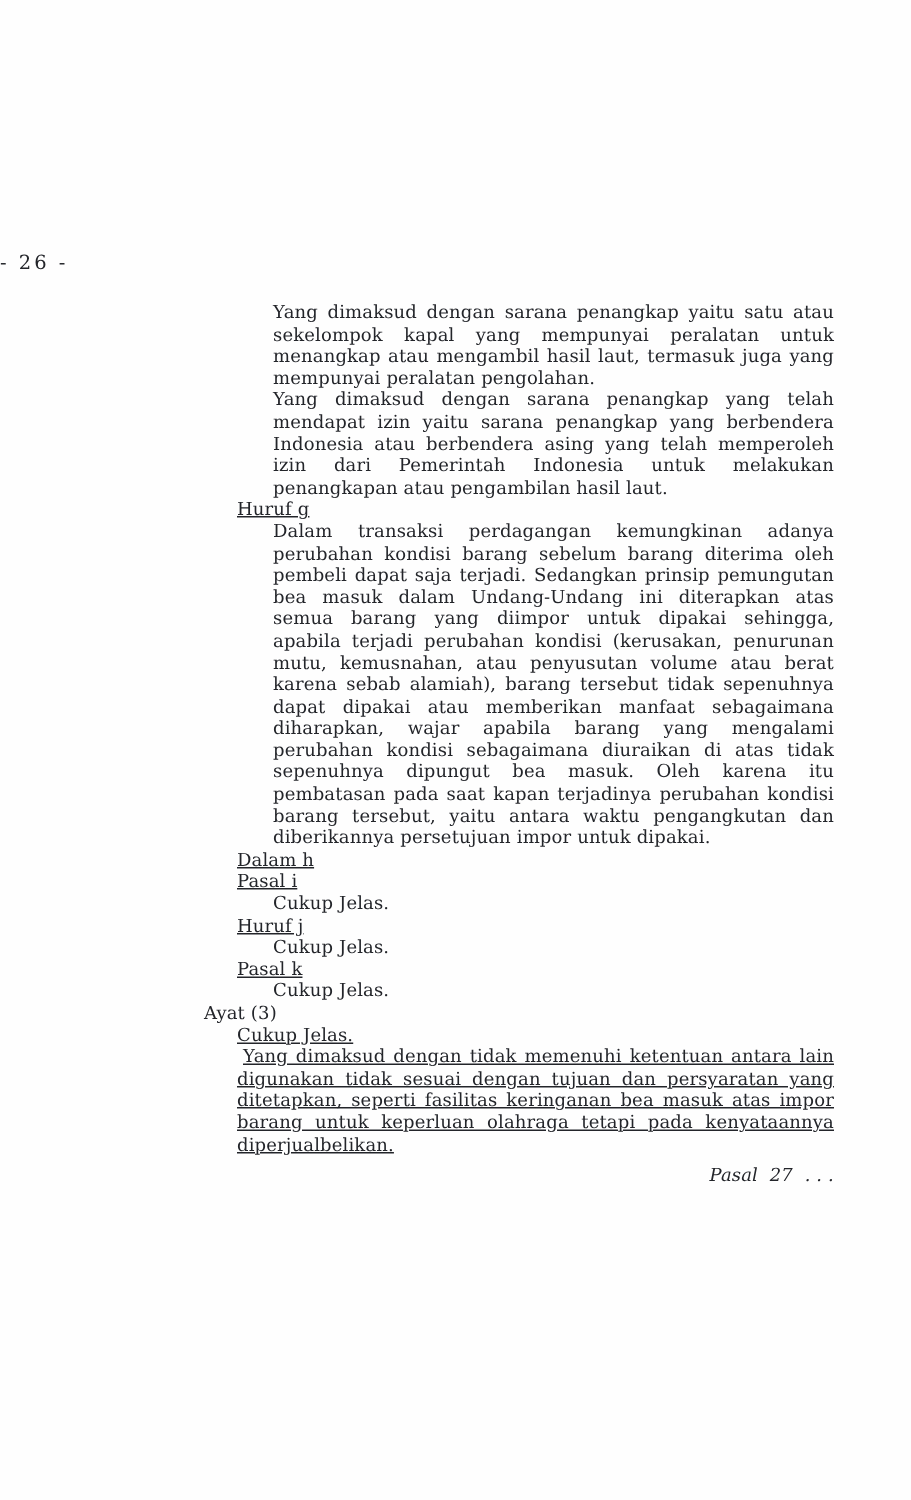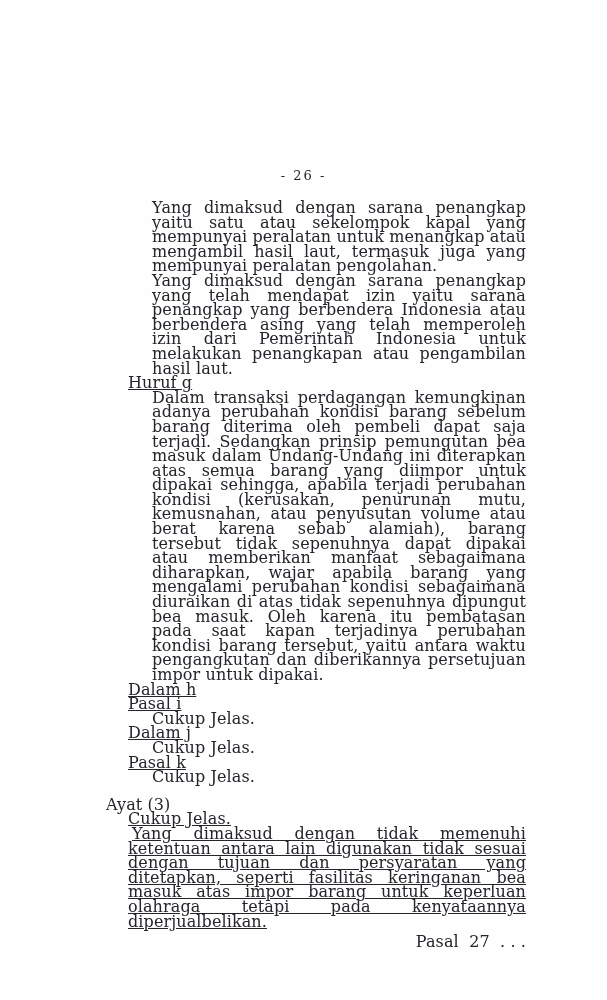--- a/index.html
+++ b/index.html
@@ -13,63 +13,64 @@
     position: relative;
     font-family: "DejaVu Serif", "Liberation Serif", serif;
     color: #23252a;
     overflow: hidden;
   }
   .page-number {
     position: absolute;
     top: 168px;
     left: 0;
     width: 607px;
-    text-align: center;
+    text-align: left;
     font-size: 13px;
     letter-spacing: 2px;
   }
   .doc {
     position: absolute;
-    left: 106px;
+    left: 136px;
     top: 201px;
     width: 420px;
-    font-size: 16px;
+    font-size: 12px;
     line-height: 14.6px;
     letter-spacing: 0.1px;
   }
   .level1 { margin-left: 22px; text-decoration: underline; }
   .level2 { margin-left: 46px; }
   .justify { text-align: justify; text-justify: inter-word; }
-  .gap-before { margin-top: 13px; }
+  .gap-before { }
   .first-indent { text-indent: 4px; }
   .catchword {
     margin-top: 6px;
     text-align: right;
     white-space: pre;
+    font-style: italic;
   }
 </style>
 </head>
 <body>
 
 <div class="page-number">- 26 -</div>
 
 <div class="doc">
 
   <div class="level2 justify">Yang dimaksud dengan sarana penangkap yaitu satu atau sekelompok kapal yang mempunyai peralatan untuk menangkap atau mengambil hasil laut, termasuk juga yang mempunyai peralatan pengolahan.</div>
   <div class="level2 justify">Yang dimaksud dengan sarana penangkap yang telah mendapat izin yaitu sarana penangkap yang berbendera Indonesia atau berbendera asing yang telah memperoleh izin dari Pemerintah Indonesia untuk melakukan penangkapan atau pengambilan hasil laut.</div>
 
   <div class="level1">Huruf g</div>
   <div class="level2 justify">Dalam transaksi perdagangan kemungkinan adanya perubahan kondisi barang sebelum barang diterima oleh pembeli dapat saja terjadi. Sedangkan prinsip pemungutan bea masuk dalam Undang-Undang ini diterapkan atas semua barang yang diimpor untuk dipakai sehingga, apabila terjadi perubahan kondisi (kerusakan, penurunan mutu, kemusnahan, atau penyusutan volume atau berat karena sebab alamiah), barang tersebut tidak sepenuhnya dapat dipakai atau memberikan manfaat sebagaimana diharapkan, wajar apabila barang yang mengalami perubahan kondisi sebagaimana diuraikan di atas tidak sepenuhnya dipungut bea masuk. Oleh karena itu pembatasan pada saat kapan terjadinya perubahan kondisi barang tersebut, yaitu antara waktu pengangkutan dan diberikannya persetujuan impor untuk dipakai.</div>
 
   <div class="level1">Dalam h</div>
 
   <div class="level1">Pasal i</div>
   <div class="level2">Cukup Jelas.</div>
 
-  <div class="level1">Dalam j</div>
+  <div class="level1">Huruf j</div>
   <div class="level2">Cukup Jelas.</div>
 
   <div class="level1">Pasal k</div>
   <div class="level2">Cukup Jelas.</div>
 
   <div class="gap-before">Ayat (3)</div>
   <div class="level1">Cukup Jelas.</div>
 
   <div class="level1 justify first-indent">Yang dimaksud dengan tidak memenuhi ketentuan antara lain digunakan tidak sesuai dengan tujuan dan persyaratan yang ditetapkan, seperti fasilitas keringanan bea masuk atas impor barang untuk keperluan olahraga tetapi pada kenyataannya diperjualbelikan.</div>
 

